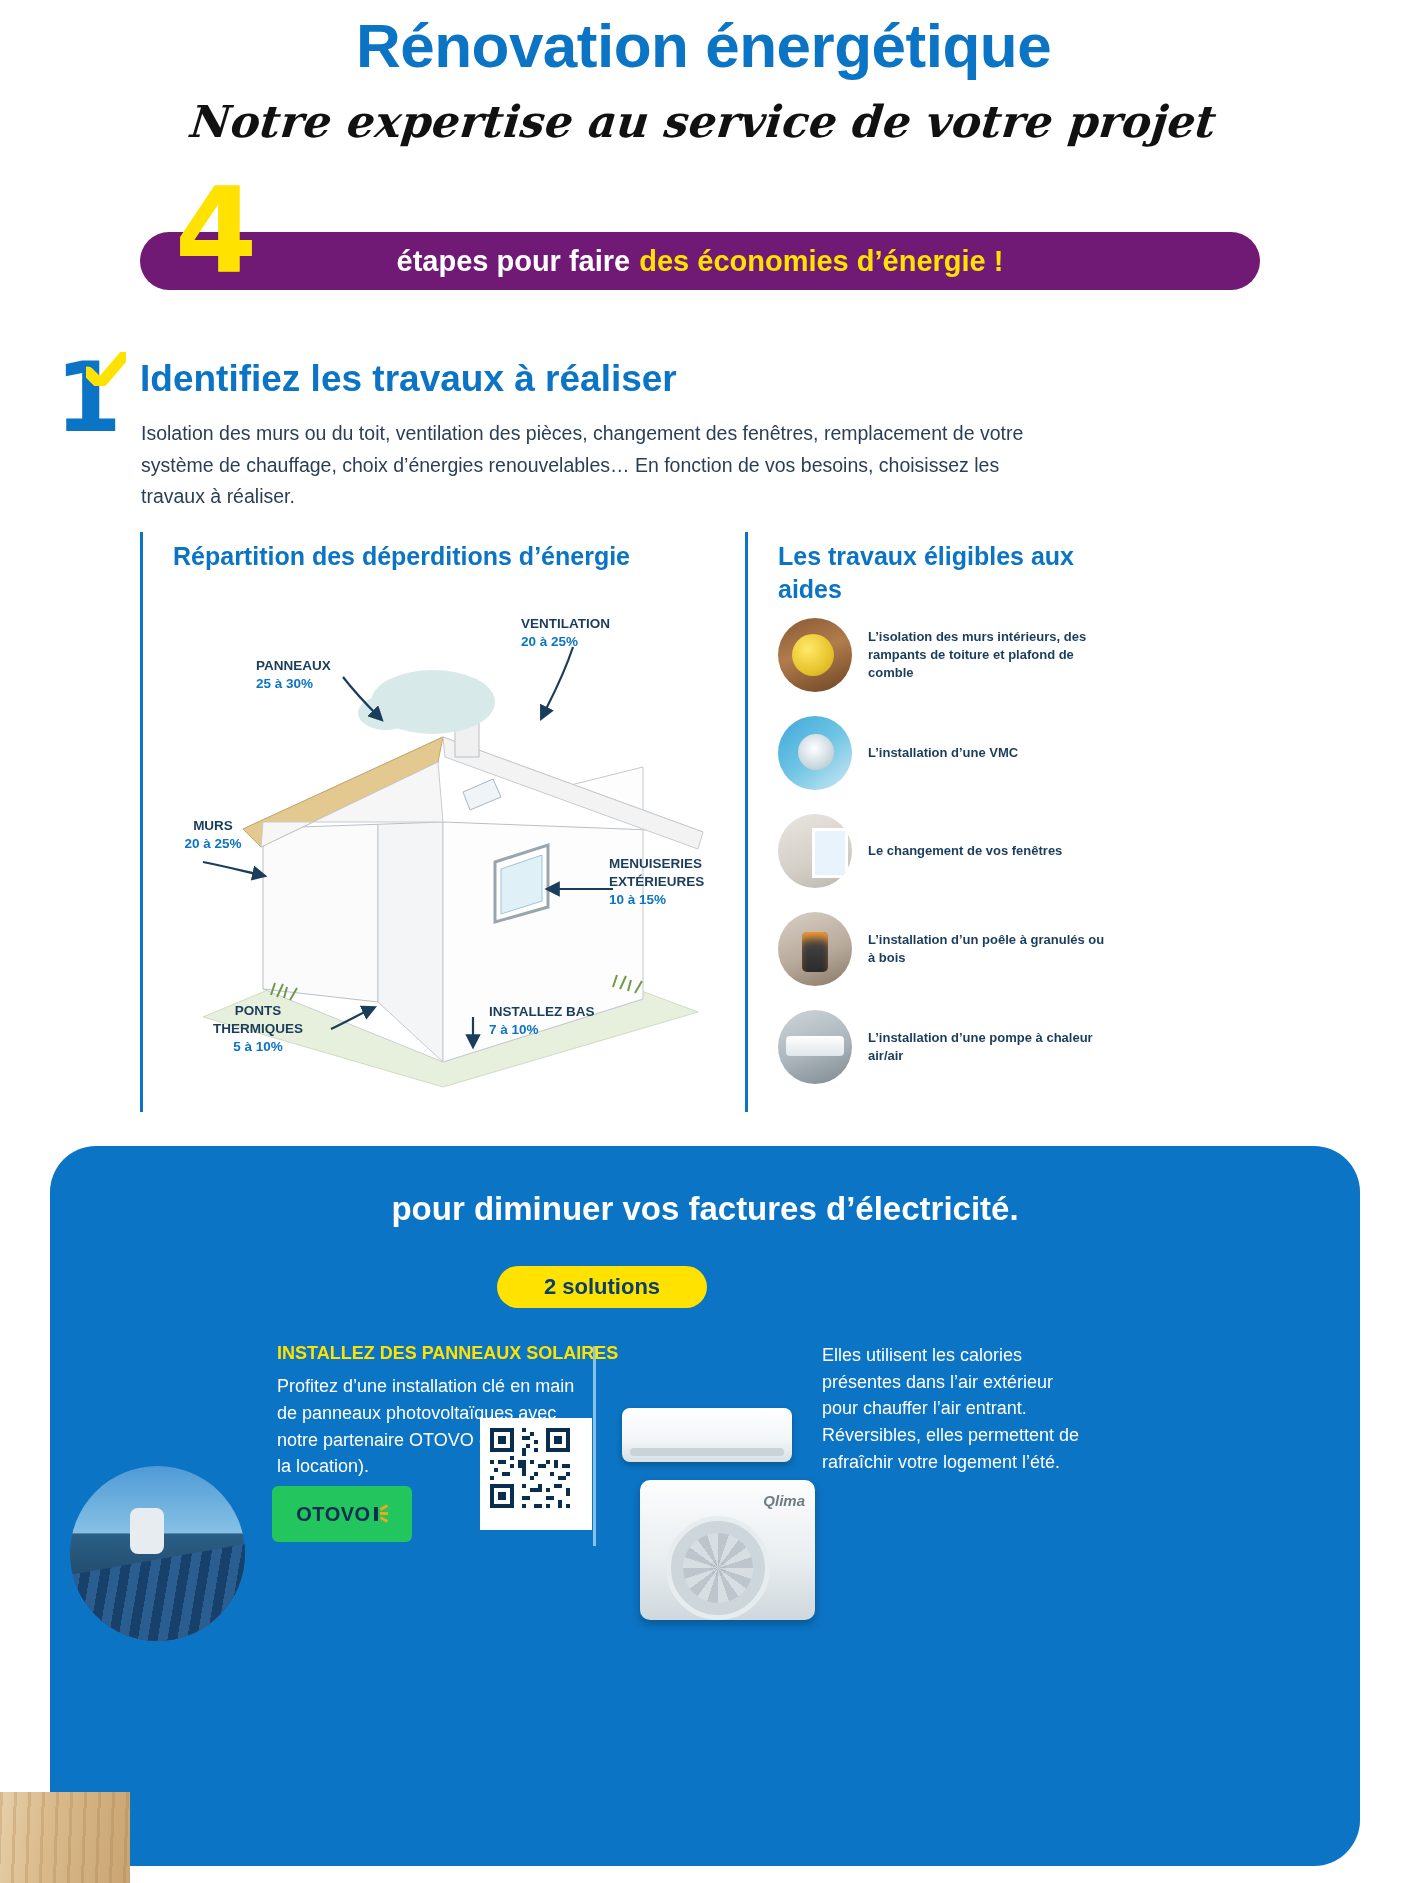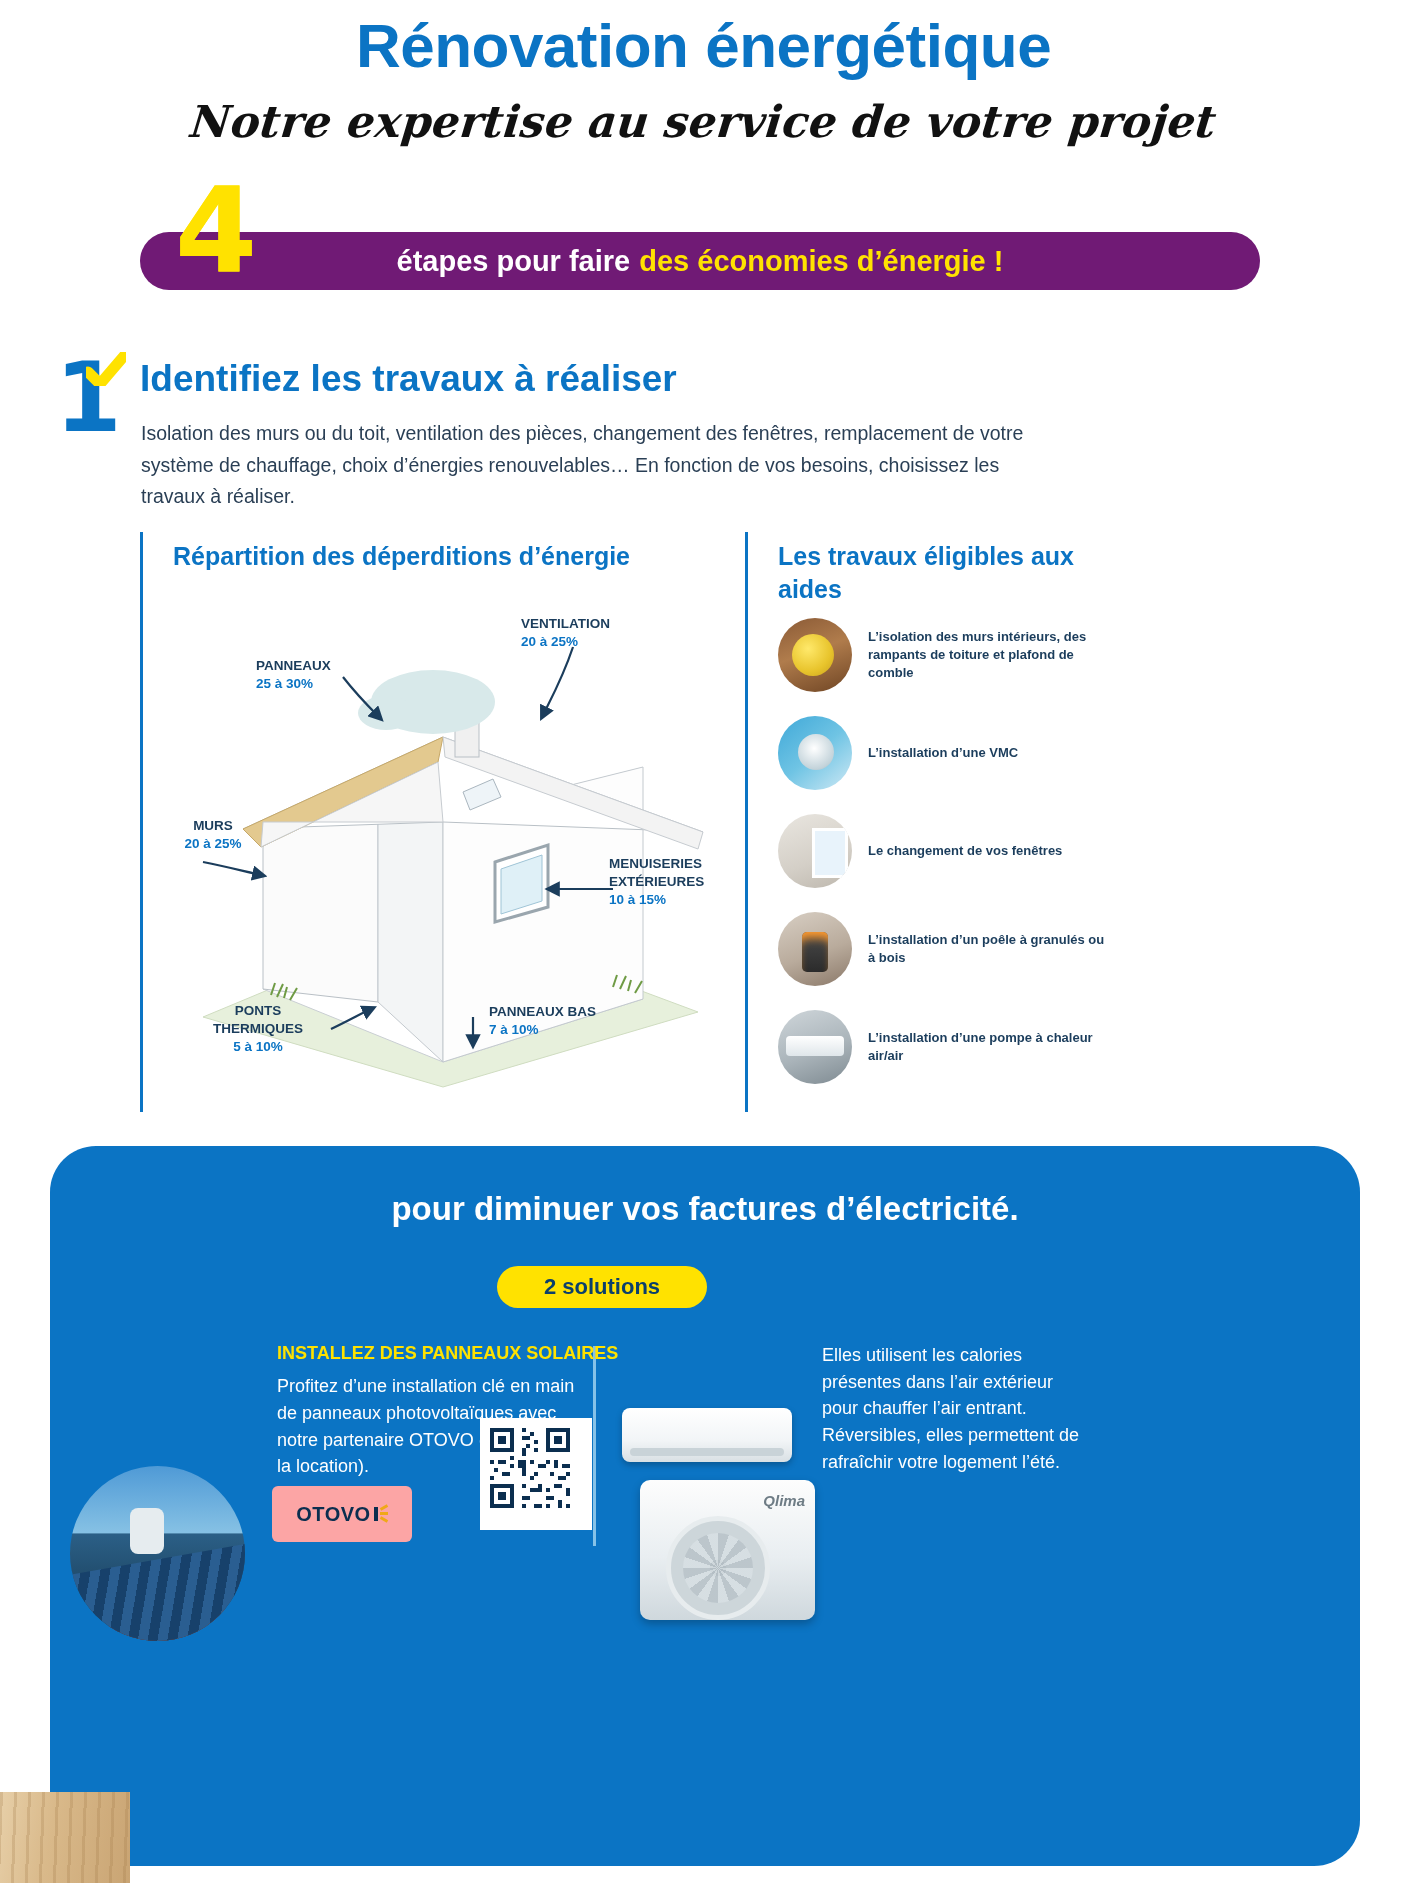--- a/index.html
+++ b/index.html
@@ -138,21 +138,21 @@
     background:repeating-linear-gradient(100deg,#17416b 0 10px,#2a5e91 10px 20px);
     transform:skewY(-10deg);}
   .solar-photo .worker{position:absolute;left:60px;top:42px;width:34px;height:46px;border-radius:8px;background:#e6ecef;}
   .solar-photo .roof{position:absolute;left:0;top:150px;width:220px;height:40px;background:#8a3c2a;transform:skewY(-8deg);}
 
   .qr{
     position:absolute;left:480px;top:1418px;width:100px;height:100px;background:#fff;padding:6px;
   }
   .qr svg{display:block;}
   .otovo{
-    position:absolute;left:272px;top:1486px;width:140px;height:56px;background:#fca5a5;border-radius:6px;
+    position:absolute;left:272px;top:1486px;width:140px;height:56px;background:#22c55e;border-radius:6px;
     display:flex;align-items:center;justify-content:center;
   }
   .otovo-text{font-size:20px;font-weight:bold;color:#0b2e4f;letter-spacing:0.5px;}
   .otovo-mark{display:inline-block;width:14px;height:16px;margin-left:3px;position:relative;}
   .otovo-mark i{position:absolute;display:block;background:#f0a818;}
   .otovo-mark i:nth-child(1){left:0;top:1px;width:4px;height:14px;background:#0b2e4f;}
   .otovo-mark i:nth-child(2){left:6px;top:0;width:8px;height:3px;transform:rotate(-30deg);}
   .otovo-mark i:nth-child(3){left:6px;top:6px;width:8px;height:3px;}
   .otovo-mark i:nth-child(4){left:6px;top:12px;width:8px;height:3px;transform:rotate(30deg);}
 
@@ -280,21 +280,21 @@
       </div>
       <div class="lbl" style="left:466px;top:238px;width:130px;">
         <div>MENUISERIES EXTÉRIEURES</div>
         <div class="pct">10 à 15%</div>
       </div>
       <div class="lbl center" style="left:45px;top:385px;width:140px;">
         <div>PONTS THERMIQUES</div>
         <div class="pct">5 à 10%</div>
       </div>
       <div class="lbl" style="left:346px;top:386px;width:150px;">
-        <div>PANNEAUX BAS</div>
+        <div>INSTALLEZ BAS</div>
         <div class="pct">7 à 10%</div>
       </div>
     </div>
   </div>
 
   <div class="card-right">
     <div class="card-right-title">Les travaux éligibles aux aides</div>
     <div class="elig-list">
       <div class="elig-item">
         <div class="elig-thumb t1"></div>

